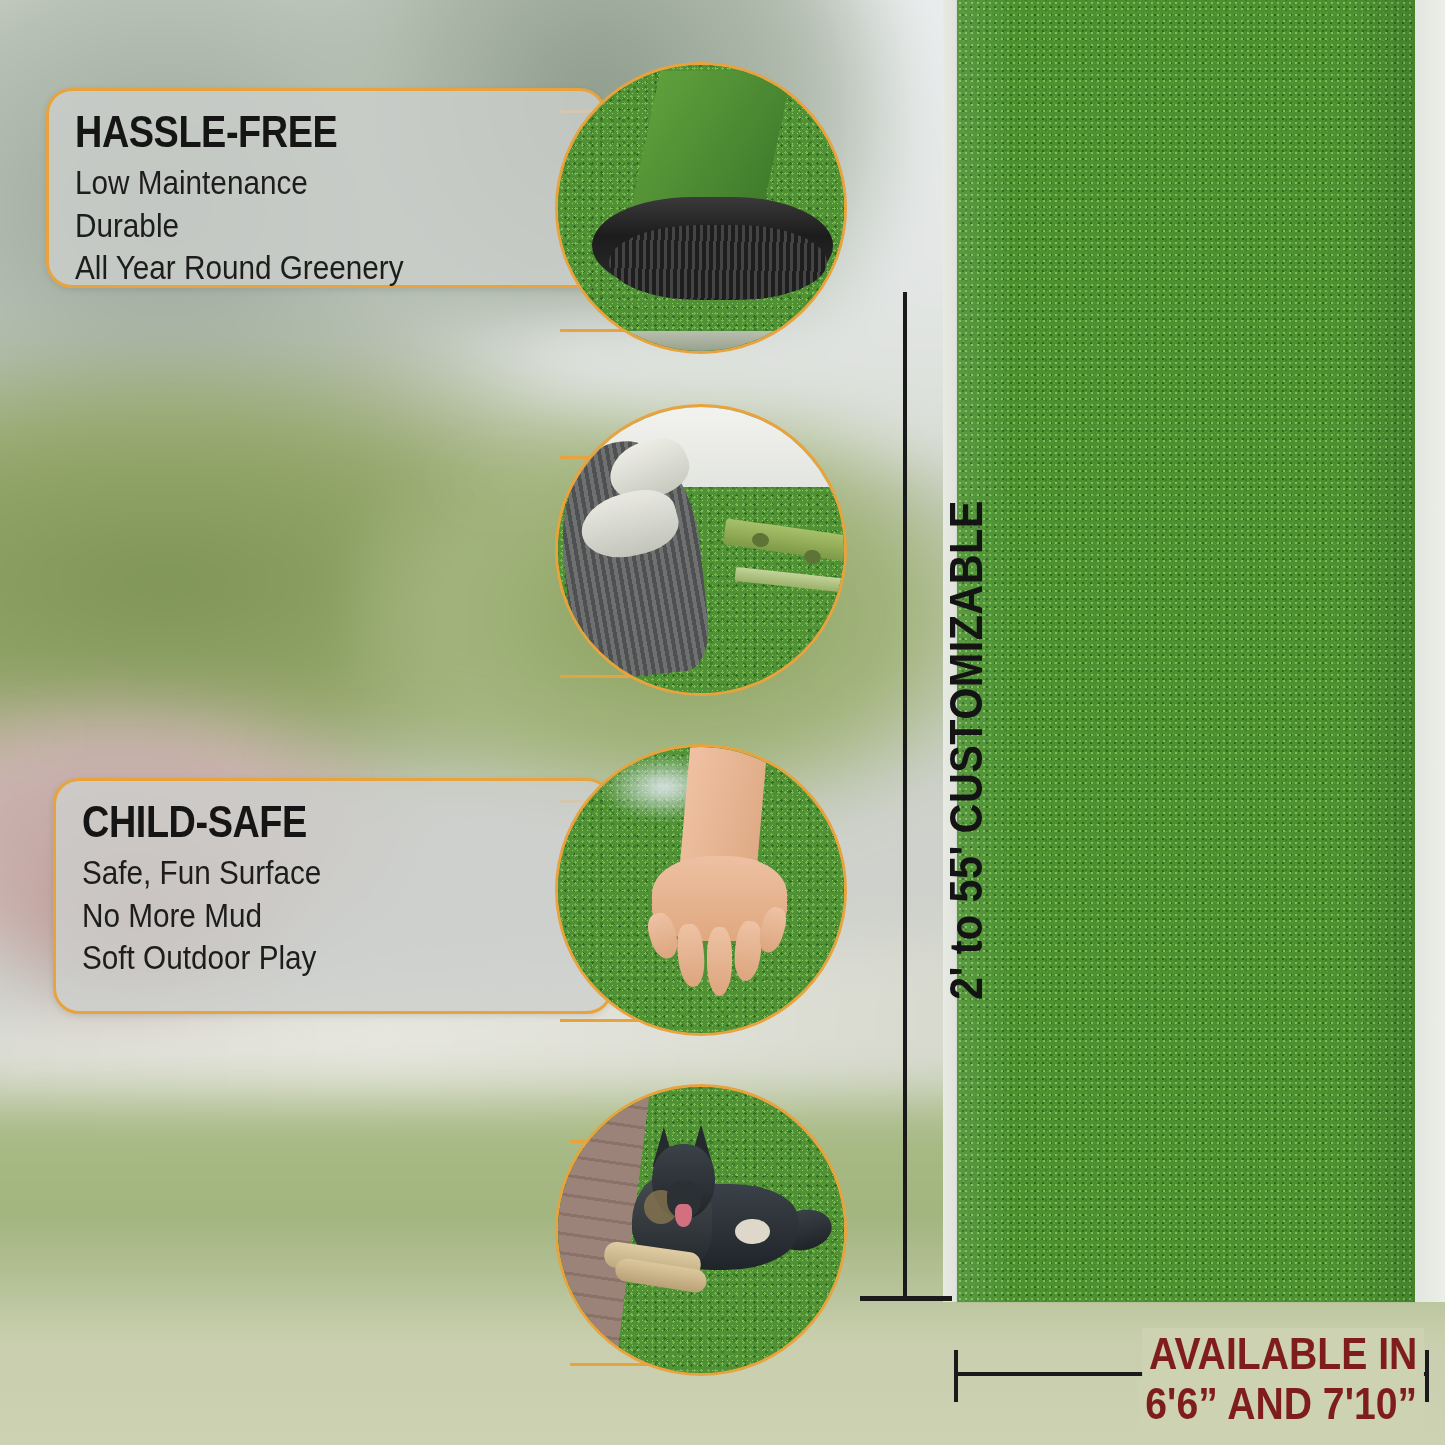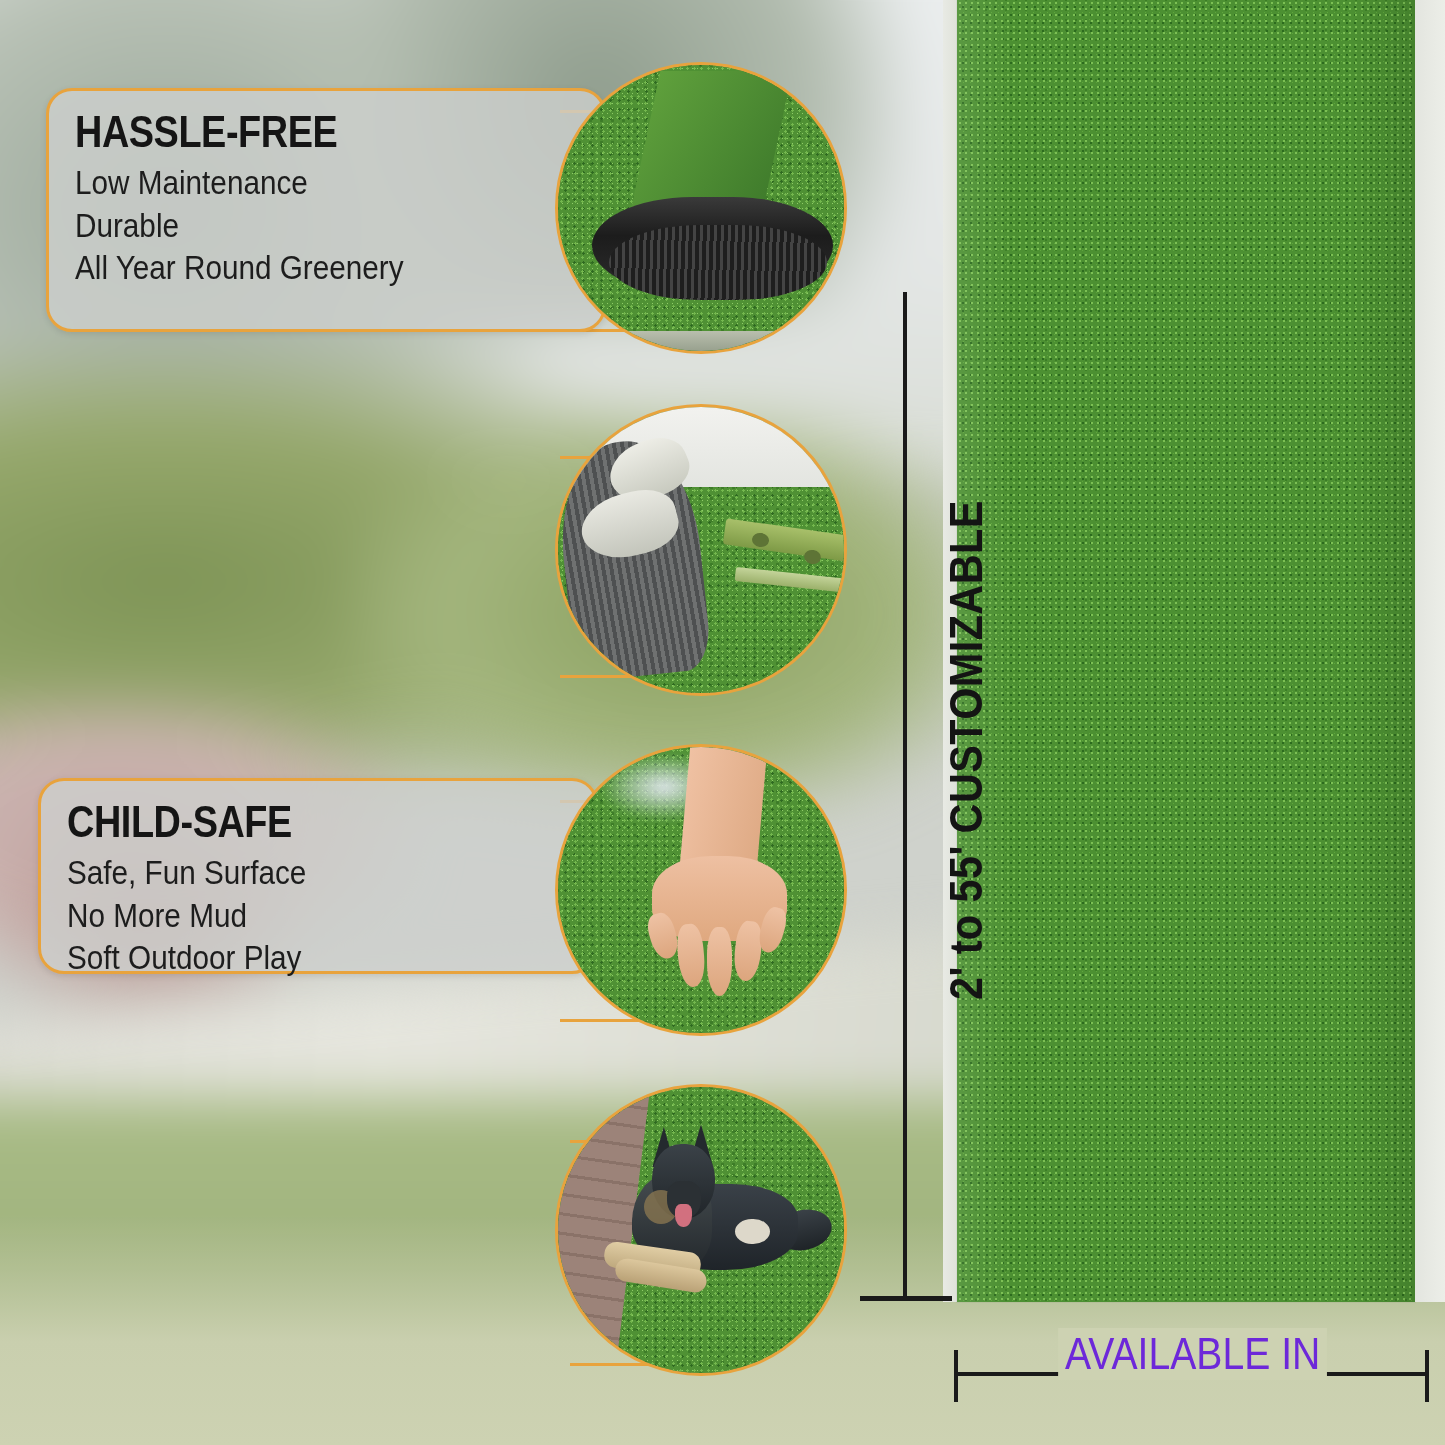--- a/index.html
+++ b/index.html
@@ -63,23 +63,23 @@
     margin:0;
     font-size:33px;
     line-height:1.30;
     color:#1d1d1d;
     transform:scaleX(0.90);
     transform-origin:left center;
     white-space:nowrap;
   }
 
   
-  #card1{left:46px;  top:88px;  width:560px; height:244px;}
+  #card1{left:46px;  top:88px;  width:560px; height:200px;}
   #card2{left:46px;  top:434px; width:560px; height:244px;}
-  #card3{left:38px;  top:778px; width:560px; height:196px;}
+  #card3{left:53px;  top:778px; width:560px; height:236px;}
   #card4{left:46px;  top:1118px;width:570px; height:248px;}
 
   
   .photo{
     position:absolute;
     border-radius:50%;
     border:3px solid #e8a33d;
     box-sizing:border-box;
     overflow:hidden;
     background:#6d8f4a;
@@ -217,22 +217,22 @@
     color:#141414;white-space:nowrap;
   }
   #vtext span{display:inline-block;transform:scaleX(0.88);transform-origin:left center;}
 
   
   #bottom-cap{position:absolute;left:940px;top:1312px;width:505px;height:128px;}
   #hline{position:absolute;left:16px;top:60px;width:473px;height:4px;background:#1a1a1a;}
   #htick-l{position:absolute;left:14px;top:38px;width:4px;height:52px;background:#1a1a1a;}
   #htick-r{position:absolute;left:485px;top:38px;width:4px;height:52px;background:#1a1a1a;}
   #cap-line1,#cap-line2{
-    position:absolute;width:100%;text-align:center;
-    font-weight:normal;color:#6d28d9;white-space:nowrap;
+    position:absolute;width:100%;text-align:right;
+    font-weight:bold;color:#7f1d1d;white-space:nowrap;
   }
   #cap-line1{top:16px;font-size:45px;}
   #cap-line2{top:66px;font-size:45px;}
   #cap-line1 span,#cap-line2 span{
     display:inline-block;transform:scaleX(0.87);
     background:#cdd2b2;padding:0 8px;
   }
 </style>
 </head>
 <body>
@@ -346,15 +346,18 @@
     <div class="pl" id="p4tongue"></div>
   </div>
 
   <div id="bottom-cap">
     <div id="hline"></div>
     <div id="htick-l"></div>
     <div id="htick-r"></div>
     <div id="cap-line1">
       <span>AVAILABLE IN</span>
     </div>
+    <div id="cap-line2">
+      <span>6'6” AND 7'10”</span>
+    </div>
   </div>
 
 </div>
 
 </body></html>

